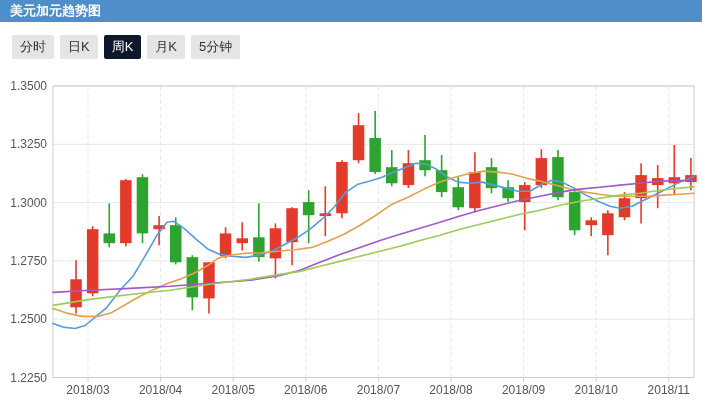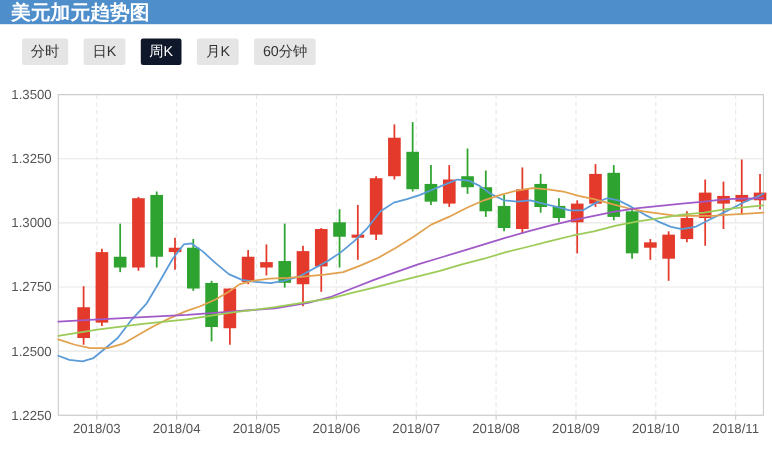--- a/index.html
+++ b/index.html
@@ -3,46 +3,46 @@
 <meta charset="utf-8">
 <style>
   html,body{margin:0;padding:0;background:#fff;}
   body{
     width:702px;height:410px;position:relative;overflow:hidden;
     font-family:"Liberation Sans","DejaVu Sans",sans-serif;
     -webkit-font-smoothing:antialiased;
   }
   .header{
     position:absolute;top:0;left:0;width:702px;height:22px;
-    background:#4e8ecb;color:#fff;font-size:18px;font-weight:bold;
+    background:#4e8ecb;color:#fff;font-size:13px;font-weight:bold;
     line-height:22px;padding-left:10px;box-sizing:border-box;
   }
   .toolbar{
-    position:absolute;top:35px;left:20px;display:flex;gap:14px;
+    position:absolute;top:35px;left:12px;display:flex;gap:6px;
   }
   .btn{
     height:24px;line-height:24px;padding:0 8px;background:#e5e5e5;
     color:#333;font-size:13px;border-radius:2px;cursor:pointer;white-space:nowrap;
   }
   .btn.active{background:#0f172a;color:#fff;}
   .chart{position:absolute;top:0;left:0;}
 </style>
 </head>
 <body>
 
 <div class="header">
   <span>美元加元趋势图</span>
 </div>
 
 <div class="toolbar">
     <div class="btn">分时</div>
     <div class="btn">日K</div>
     <div class="btn active">周K</div>
     <div class="btn">月K</div>
-    <div class="btn">60分钟</div>
+    <div class="btn">5分钟</div>
   </div>
 
 <svg class="chart" width="702" height="410" viewBox="0 0 702 410" xmlns="http://www.w3.org/2000/svg">
     <line x1="53" x2="694" y1="86" y2="86" stroke="#e7e7e7" stroke-width="1"></line>
     <text x="47" y="90" text-anchor="end" fill="#555555" font-size="12">1.3500</text>
     <line x1="53" x2="694" y1="144.3000000000003" y2="144.3000000000003" stroke="#e7e7e7" stroke-width="1"></line>
     <text x="47" y="148.3000000000003" text-anchor="end" fill="#555555" font-size="12">1.3250</text>
     <line x1="53" x2="694" y1="202.6000000000001" y2="202.6000000000001" stroke="#e7e7e7" stroke-width="1"></line>
     <text x="47" y="206.6000000000001" text-anchor="end" fill="#555555" font-size="12">1.3000</text>
     <line x1="53" x2="694" y1="260.90000000000043" y2="260.90000000000043" stroke="#e7e7e7" stroke-width="1"></line>

